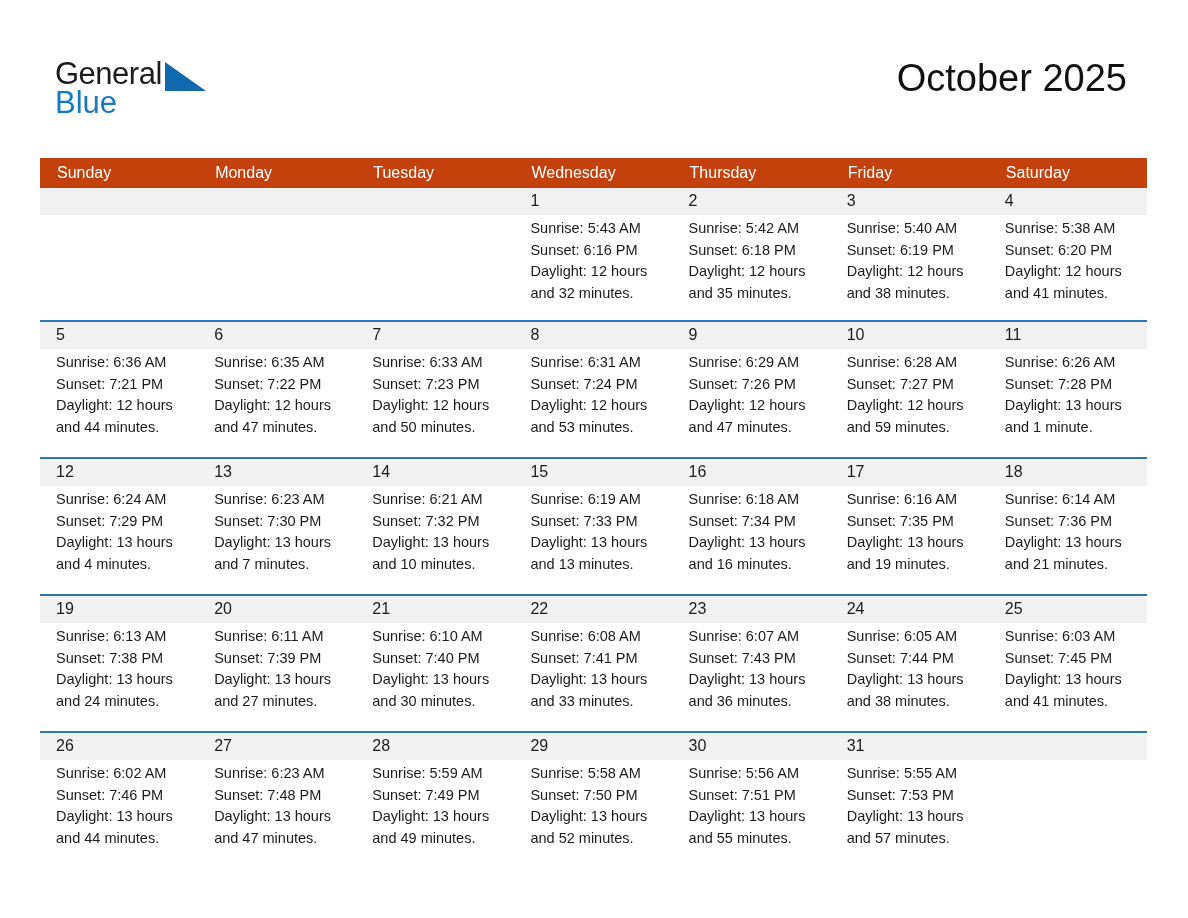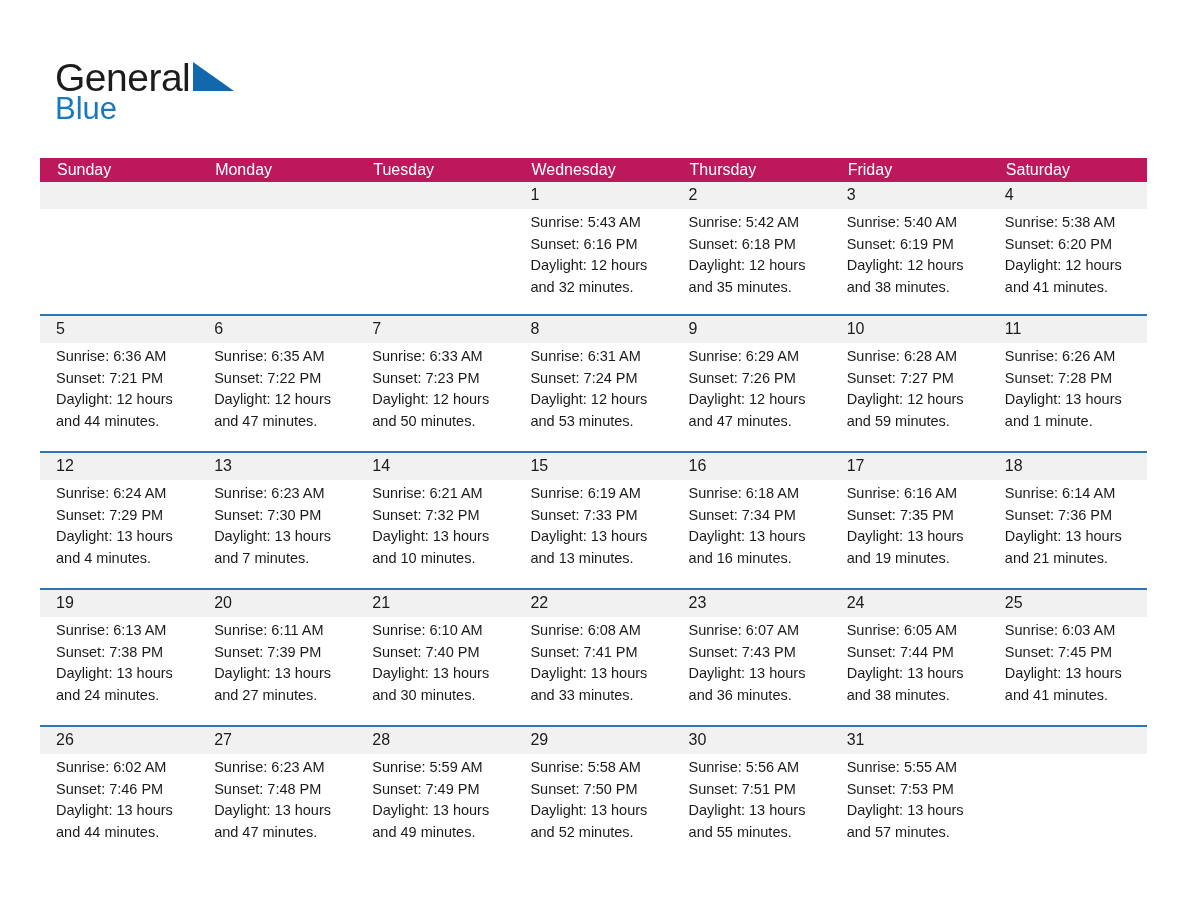--- a/index.html
+++ b/index.html
@@ -4,29 +4,29 @@
 <style>
   html,body{margin:0;padding:0;}
   body{
     width:1188px;height:918px;background:#ffffff;position:relative;overflow:hidden;
     font-family:"Liberation Sans","DejaVu Sans",sans-serif;
     -webkit-font-smoothing:antialiased;
   }
   
   .logo{position:absolute;left:55px;top:58px;}
   .logo-row1{display:flex;align-items:flex-start;}
-  .logo-general{font-size:39px;line-height:1;color:#1c1c1c;letter-spacing:-0.5px;}
+  .logo-general{font-size:31px;line-height:1;color:#1c1c1c;letter-spacing:-0.5px;}
   .logo-triangle{margin-left:3px;margin-top:4px;display:block;}
   .logo-blue{font-size:31px;line-height:1;color:#1779C0;margin-top:-4px;text-align:left;padding-right:2px;}
   .header-text{position:absolute;top:56px;right:61px;text-align:right;}
   .title{font-size:38px;line-height:1.2;color:#111111;}
   .subtitle{font-size:24px;line-height:1.2;color:#111111;margin-top:7px;}
   
   .calendar{position:absolute;left:40px;top:158px;width:1107px;}
-  .weekday-row{display:flex;height:24px;background:#be185d;align-items:center;}
+  .weekday-row{display:flex;height:30px;background:#c2410c;align-items:center;}
   .weekday{flex:1;min-width:0;color:#ffffff;font-size:16px;padding-left:17px;}
   .week{display:flex;height:137px;box-sizing:border-box;border-top:2px solid #2E75B6;}
   .week:first-child{height:132px;border-top:none;}
   .cell{flex:1;min-width:0;}
   .day-strip{height:27px;background:#F1F1F1;box-sizing:border-box;padding:4px 0 0 16px;font-size:16px;color:#1c1c1c;}
   .cell-body{padding:3px 8px 0 16px;}
   .cell-line{font-size:14.5px;line-height:21.5px;color:#1b1b1b;white-space:nowrap;}
 </style>
 </head>
 <body>
@@ -35,20 +35,21 @@
   <div class="logo-row1">
     <span class="logo-general">General</span>
     <svg class="logo-triangle" width="41" height="29" viewBox="0 0 41 29">
       <polygon points="0,0 41,29 0,29" fill="#1268AC"></polygon>
     </svg>
   </div>
   <div class="logo-blue">Blue</div>
 </div>
 
 <div class="header-text">
+  <div class="title">October 2025</div>
 </div>
 
 <div class="calendar">
   <div class="weekday-row">
     <div class="weekday">Sunday</div>
     <div class="weekday">Monday</div>
     <div class="weekday">Tuesday</div>
     <div class="weekday">Wednesday</div>
     <div class="weekday">Thursday</div>
     <div class="weekday">Friday</div>

